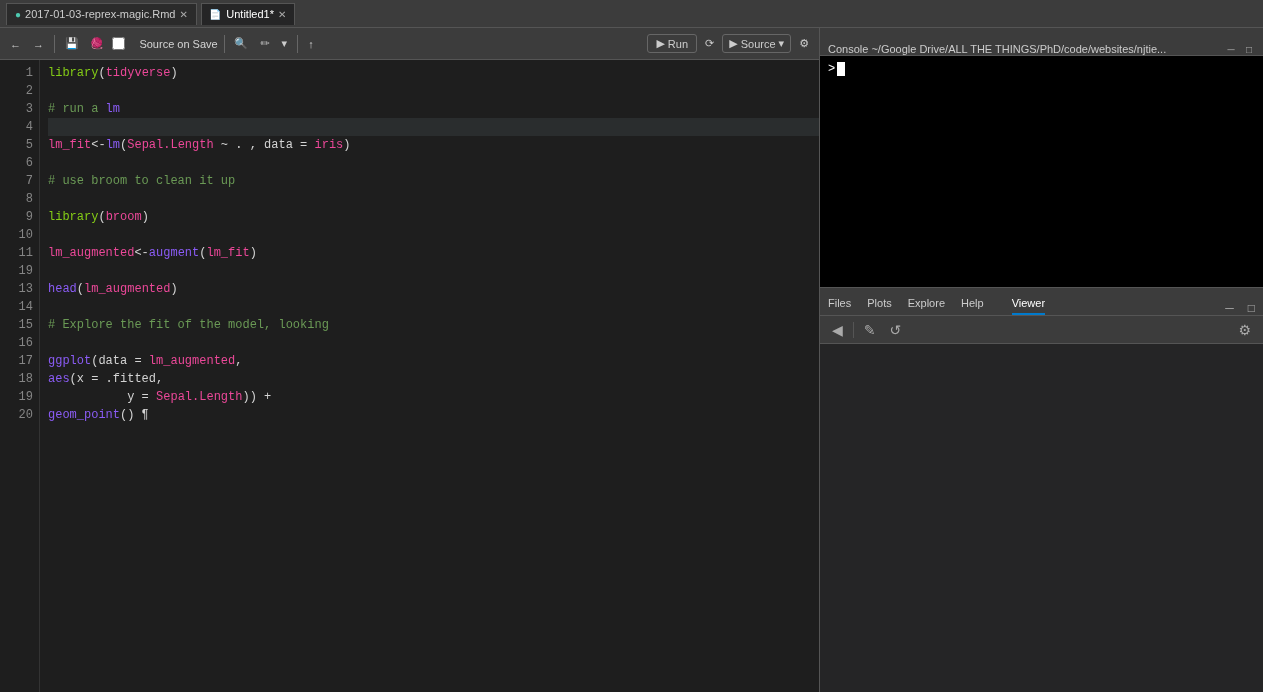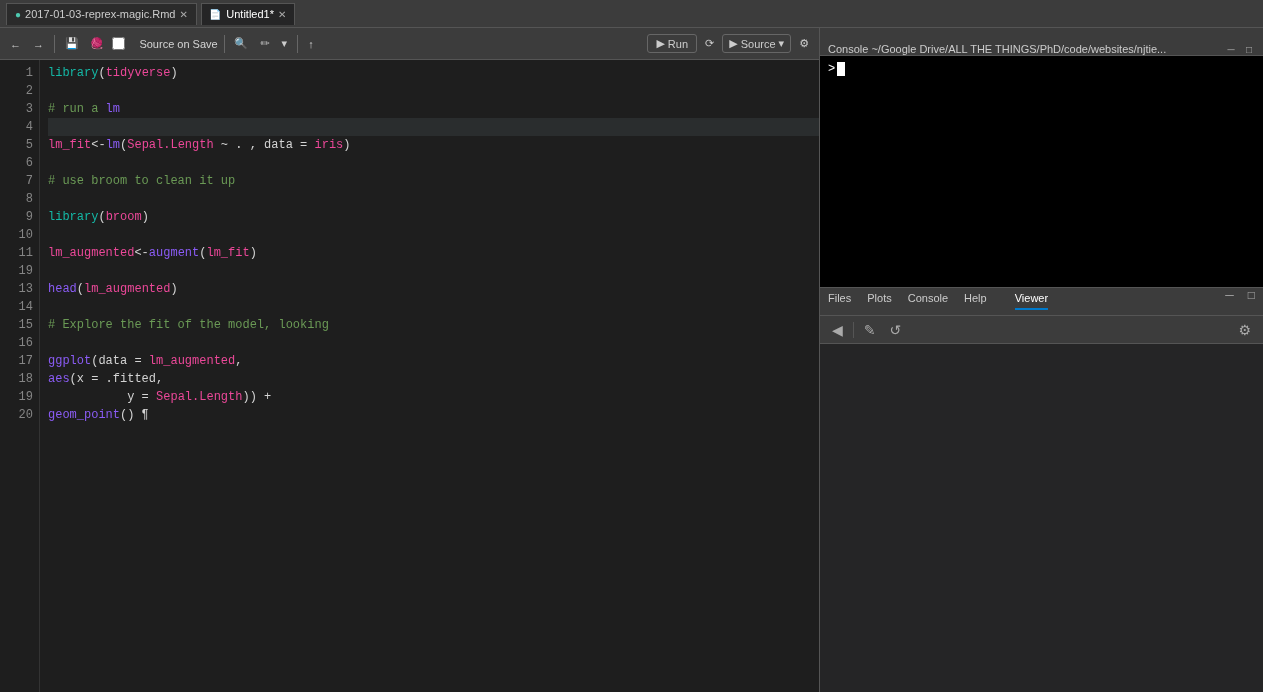--- a/index.html
+++ b/index.html
@@ -158,21 +158,21 @@
     .code-line {
       height: 18px;
       display: flex;
       align-items: center;
       position: relative;
     }
     .code-line.active-line {
       background: #2a2d2e;
     }
     
-    .kw { color: #14b8a6; }
+    .kw { color: #84cc16; }
     .fn { color: #8b5cf6; }
     .comment { color: #6a9955; }
     .op { color: #d4d4d4; }
     .var { color: #ec4899; }
 
     
     .status-bar {
       height: 20px;
       background: #007acc;
       display: flex;
@@ -253,21 +253,21 @@
     @keyframes blink { 50% { opacity: 0; } }
 
     
     .bottom-panels {
       flex: 1;
       display: flex;
       flex-direction: column;
     }
     .panel-tabs {
       display: flex;
-      align-items: flex-start;
+      align-items: flex-end;
       background: #3c3c3c;
       height: 28px;
       border-bottom: 1px solid #555;
       padding: 0 8px;
       gap: 16px;
       font-size: 11px;
       font-family: Arial, sans-serif;
     }
     .panel-tab {
       color: #ccc;
@@ -403,21 +403,21 @@
           <span>&gt;</span>
           <span class="console-cursor"></span>
         </div>
       </div>
     </div>
 
     <div class="bottom-panels">
       <div class="panel-tabs" id="panel-tabs-container">
           <span class="panel-tab">Files</span>
           <span class="panel-tab">Plots</span>
-          <span class="panel-tab">Console</span>
+          <span class="panel-tab">Explore</span>
           <span class="panel-tab">Help</span>
           <span class="panel-tab active">Viewer</span>
           <div class="panel-tab-controls">
             <span style="color:#aaa;font-size:12px;cursor:pointer;">─</span>
             <span style="color:#aaa;font-size:12px;cursor:pointer;margin-left:8px;">□</span>
           </div>
         </div>
       <div class="panel-toolbar">
         <button class="panel-toolbar-btn">◀</button>
         <span style="width:1px;height:16px;background:#555;"></span>

